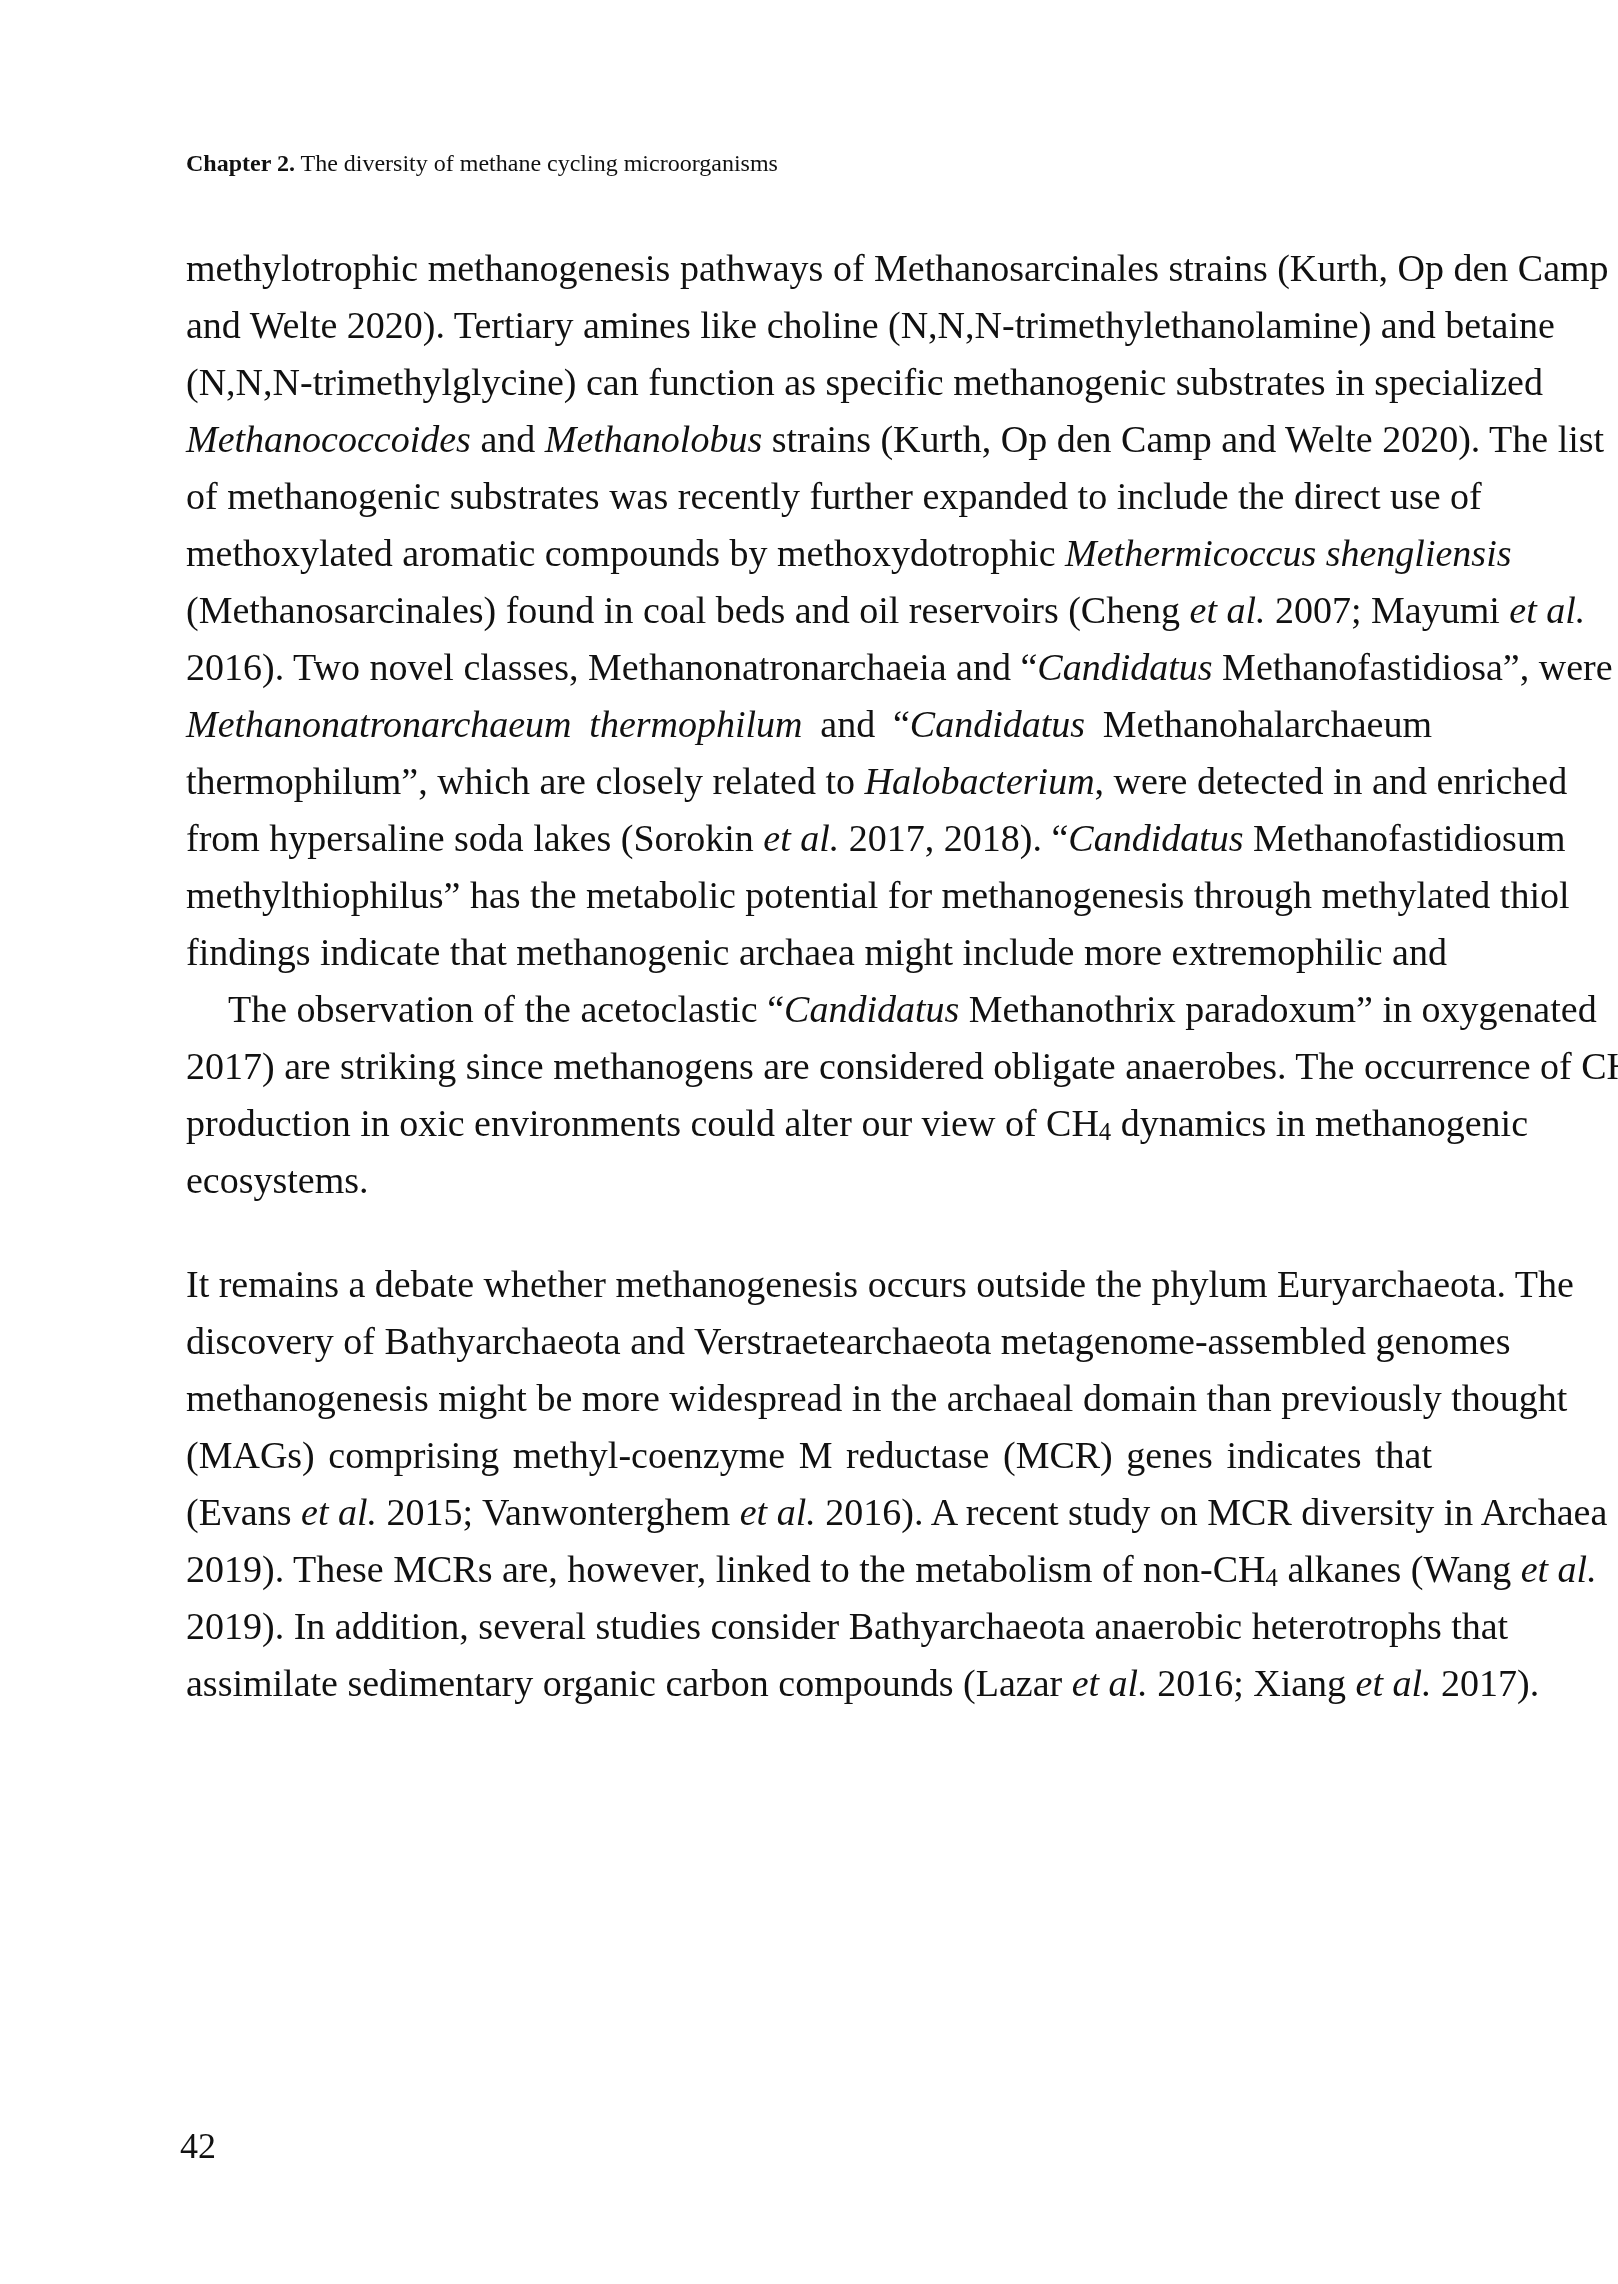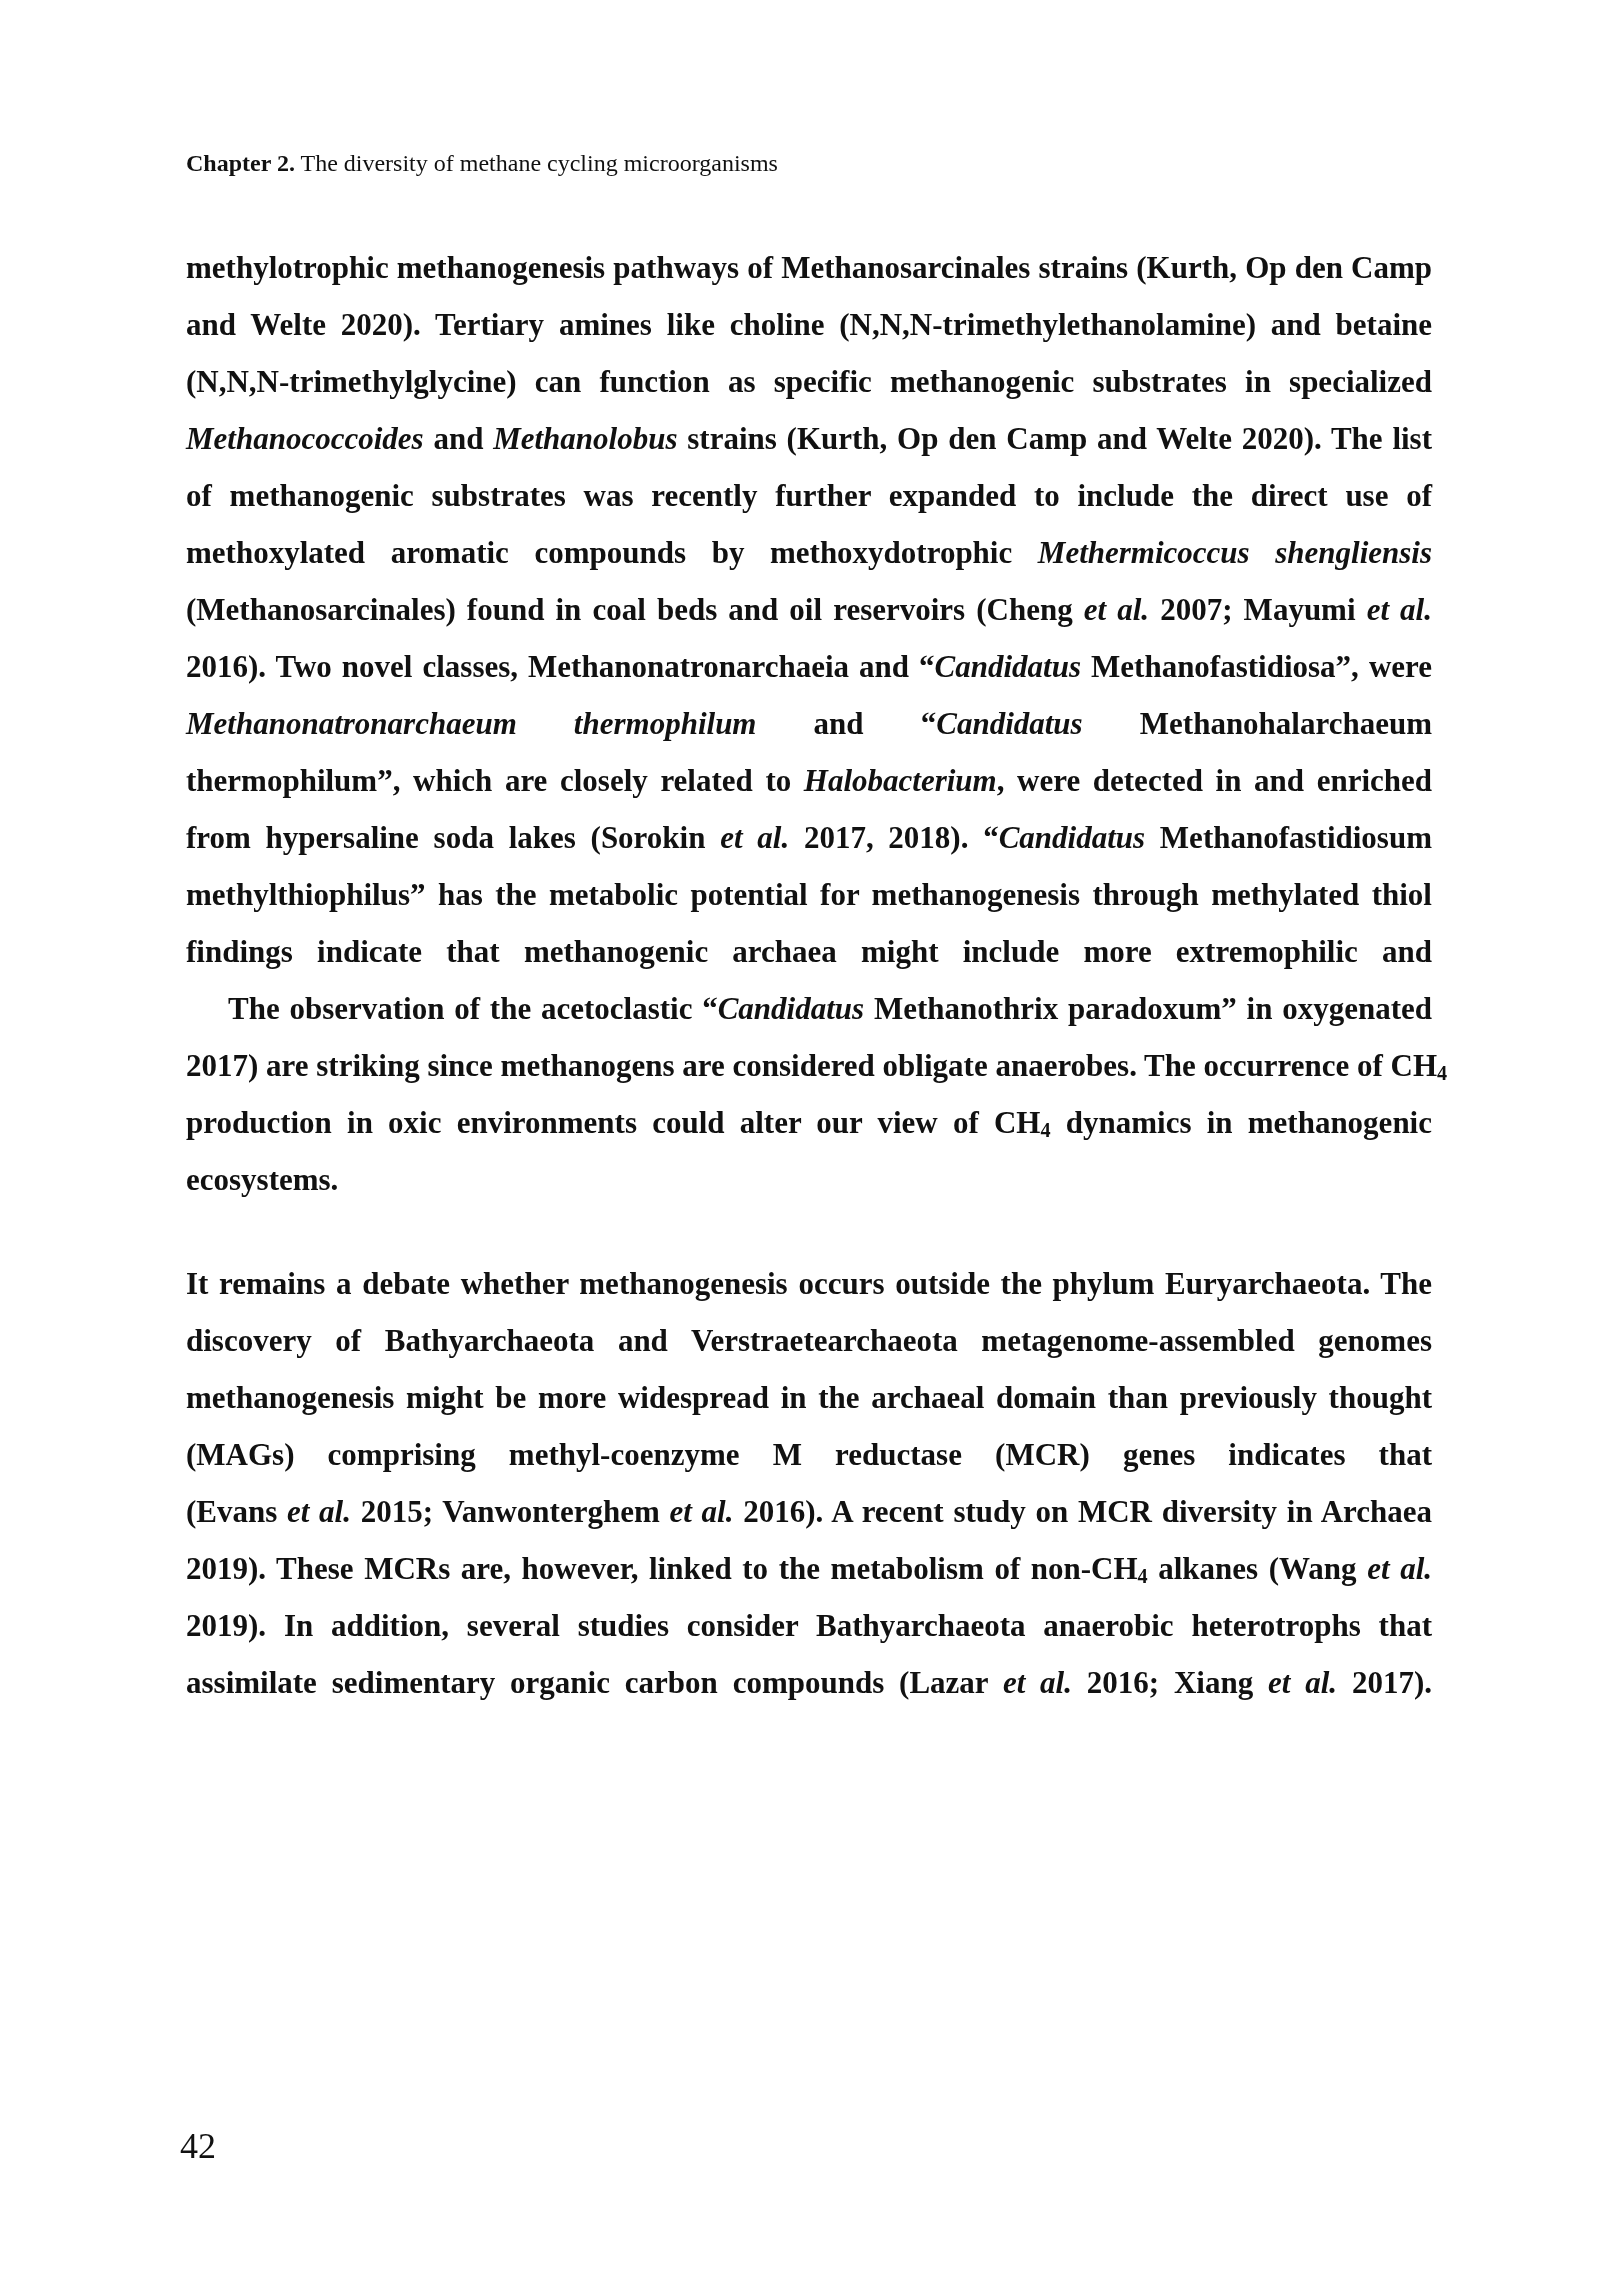--- a/index.html
+++ b/index.html
@@ -8,22 +8,21 @@
     font-family: "Liberation Serif", "DejaVu Serif", serif;
     color: #111111;
   }
   .running-header {
     position: absolute; left: 186px; top: 105px;
     font-size: 24px; line-height: 33px; white-space: nowrap; margin-top: 42px;
   }
   .running-header .chap { font-weight: bold; }
   .body {
     position: absolute; left: 186px; top: 253px; width: 1246px;
-    font-size: 31px;
-    font-weight: bold;
+    font-size: 38px;
   }
   .line {
     height: 57px; line-height: 30px; white-space: nowrap;
     text-align: justify; text-align-last: justify;
     overflow: visible;
   }
   .line.last { text-align-last: left; }
   .line.indent { padding-left: 42px; }
   .para-gap { height: 47px; }
   sub { font-size: 0.65em; vertical-align: -0.18em; line-height: 0; }

